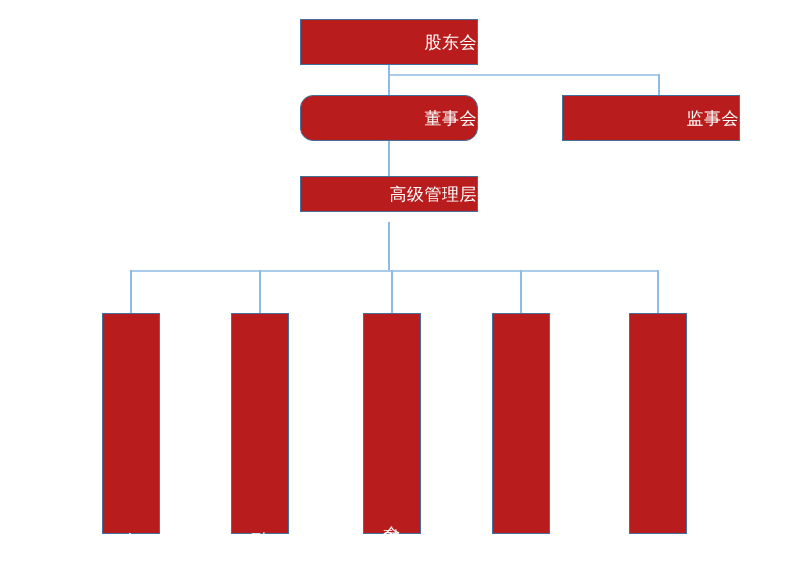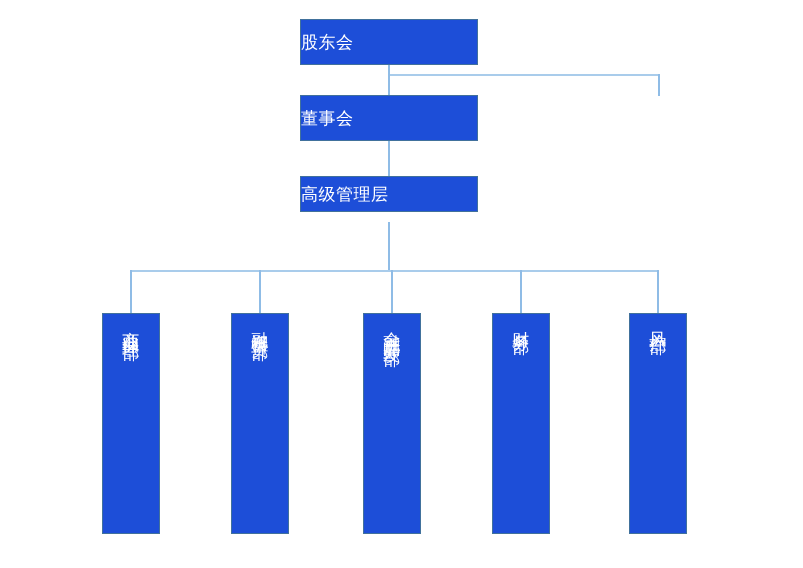--- a/index.html
+++ b/index.html
@@ -16,26 +16,26 @@
     width: 803px;
     height: 568px;
     background: #ffffff;
     overflow: hidden;
   }
 
   
   .node {
     position: absolute;
     box-sizing: border-box;
-    background: #1d4ed8;
+    background: #b91c1c;
     border: 1px solid #41719C;
     color: #ffffff;
     display: flex;
     align-items: center;
-    justify-content: flex-start;
+    justify-content: flex-end;
     text-align: center;
     letter-spacing: 0.5px;
     z-index: 3;
   }
   .node.top {
     font-size: 17px;
     line-height: 1.2;
   }
   .node.dept {
     font-size: 17px;
@@ -79,24 +79,27 @@
   <div class="conn v" style="left:130px; top:270px; height:43px;"></div>
   <div class="conn v" style="left:259px; top:270px; height:43px;"></div>
   <div class="conn v" style="left:391px; top:270px; height:43px;"></div>
   <div class="conn v" style="left:520px; top:270px; height:43px;"></div>
   <div class="conn v" style="left:657px; top:270px; height:43px;"></div>
 
   <div class="node top" style="left:300px; top:19px; width:178px; height:46px;">
     <span class="lbl">股东会</span>
   </div>
 
-  <div class="node top" style="left:300px; top:95px; width:178px; height:46px;">
+  <div class="node top" style="left:300px; top:95px; width:178px; height:46px;border-radius:13px;">
     <span class="lbl">董事会</span>
   </div>
 
+  <div class="node top" style="left:562px; top:95px; width:178px; height:46px;">
+    <span class="lbl">监事会</span>
+  </div>
 
   <div class="node top" style="left:300px; top:176px; width:178px; height:36px;">
     <span class="lbl">高级管理层</span>
   </div>
 
   <div class="node dept" style="left:102px; top:313px; width:58px; height:221px;">
     <span class="lbl">商业保理部</span>
   </div>
 
   <div class="node dept" style="left:231px; top:313px; width:58px; height:221px;">

